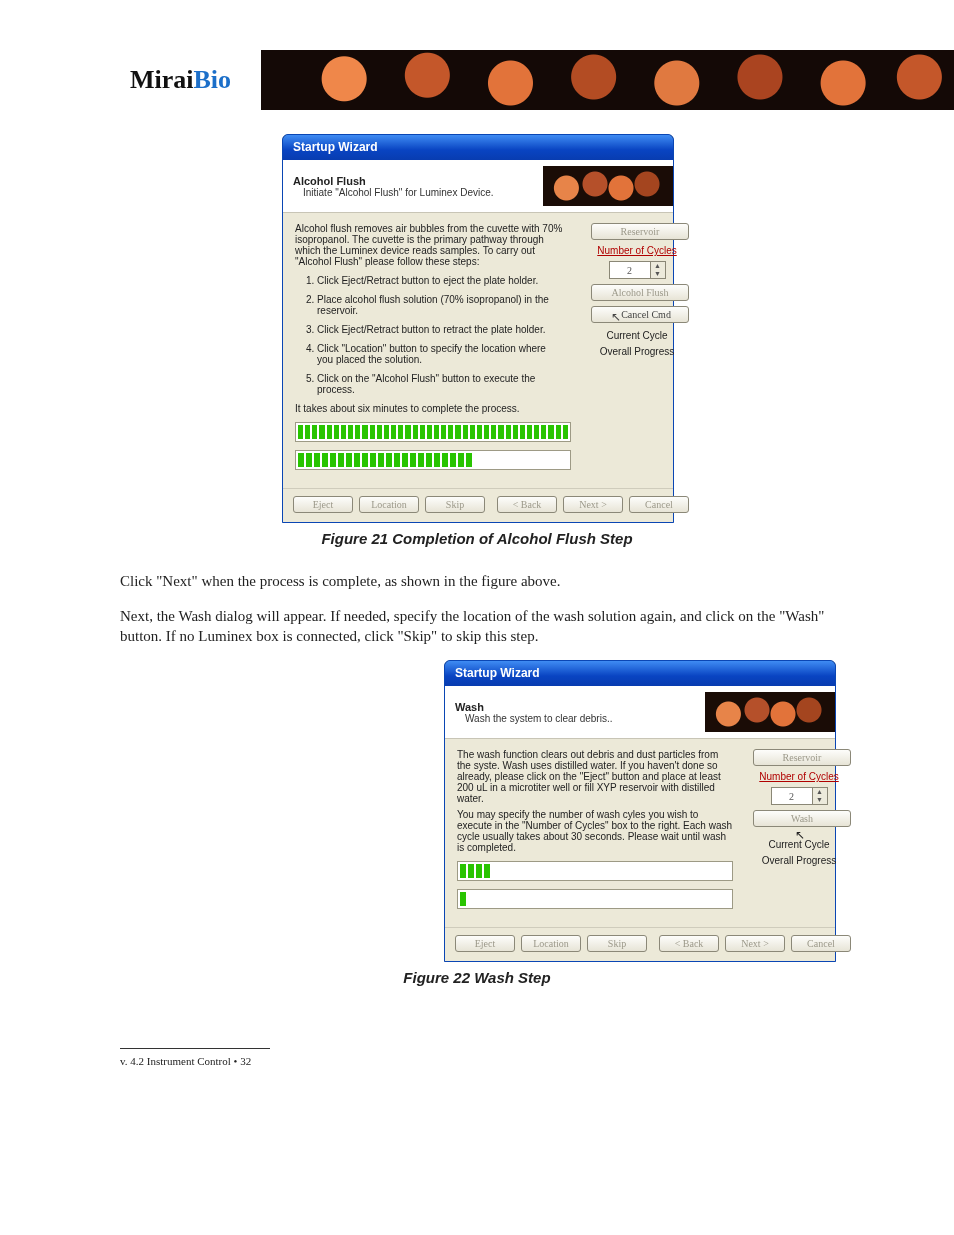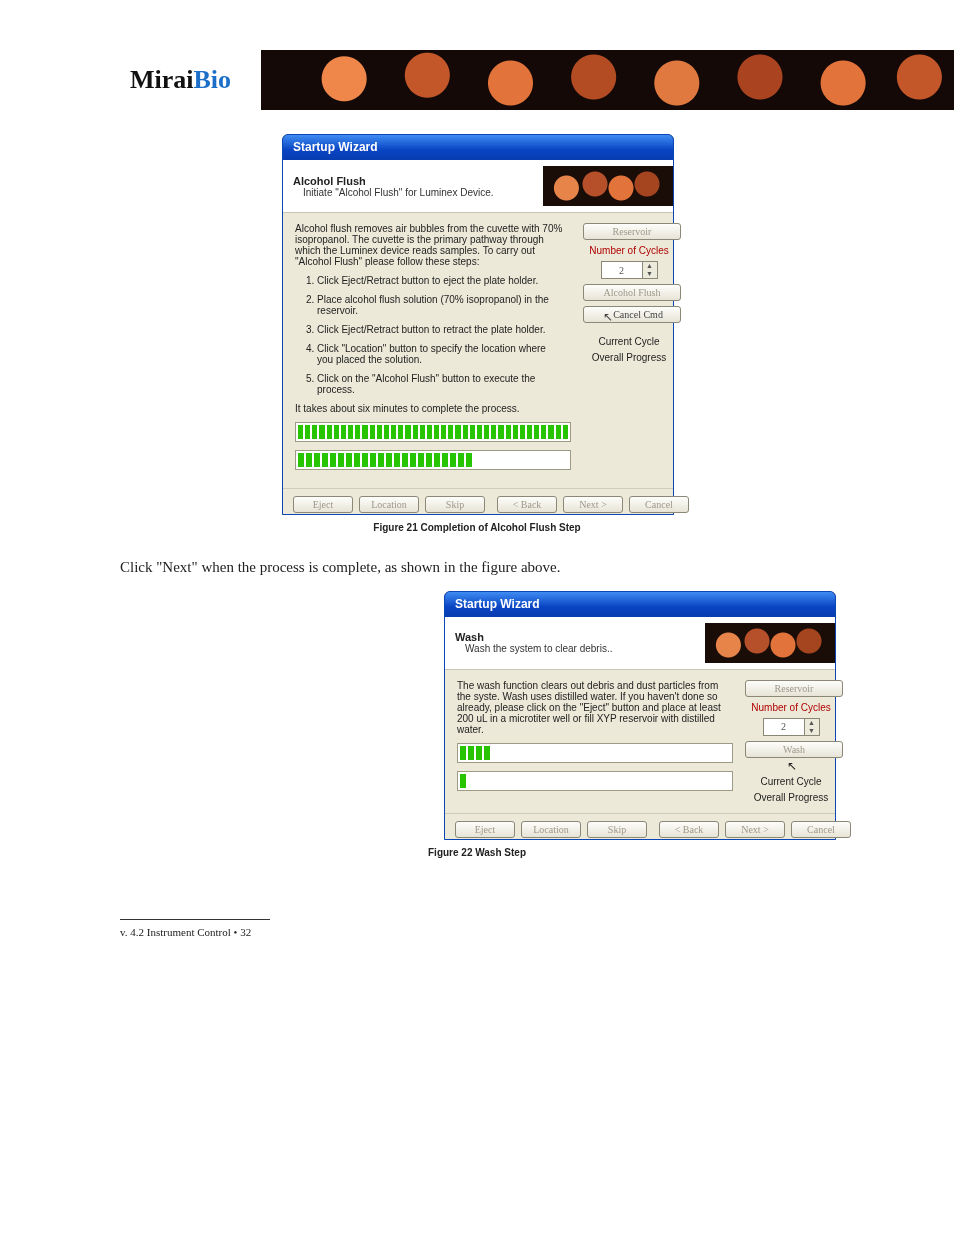--- a/index.html
+++ b/index.html
@@ -57,23 +57,24 @@
     font-size:15px;
   }
   .doc p{margin:0 0 14px 0;}
   .fig{
     margin:0 auto 6px auto;
   }
   .fig.right{margin-left:auto;margin-right:0;}
   .fig-caption{
     text-align:center;
     font-weight:700;
-    font-size:10px;
+    font-size:15px;
     font-family:Arial,Helvetica,sans-serif;
     margin:2px 0 22px 0;
+    font-style:italic;
   }
 
   
   .xpwin{
     width:390px;
     font:11px Tahoma,Verdana,sans-serif;
     border:1px solid #0a46b4;
     border-radius:6px 6px 0 0;
     box-shadow:0 0 0 1px #2a72e4 inset;
     background:#000000;
@@ -104,75 +105,75 @@
       radial-gradient(circle at 18% 55%, #e78449 0 12px, transparent 13px),
       radial-gradient(circle at 40% 45%, #b5502a 0 12px, transparent 13px),
       radial-gradient(circle at 60% 55%, #e2733a 0 12px, transparent 13px),
       radial-gradient(circle at 80% 45%, #a4451f 0 12px, transparent 13px),
       #1a0c06;
   }
   .body{
     background:var(--panel-bg);
     padding:10px 10px 10px 12px;
     display:flex;
-    gap:12px;
+    gap:20px;
   }
   .left{flex:1;font-size:10px;color:#222;}
   .left p{margin:0 0 5px 0;}
   .bars{margin-top:8px;}
   .progress{
     border:1px solid var(--prog-border);
     background:#fff;
     height:14px;
     display:flex;
     gap:2px;
     padding:2px;
     margin:4px 0 8px 0;
     width:270px;
   }
   .progress .seg{
     width:6px;background:var(--prog-green);
   }
   .rcol{width:92px;display:flex;flex-direction:column;gap:5px;font-size:10px;text-align:center;}
   .rcol .lbl{font-size:10px;}
-  .rcol .num-l{color:#b00000;font-size:10px;}
+  .rcol .num-l{color:#b00000;font-size:10px;text-decoration:underline;}
   .spin{
     display:flex;align-items:stretch;justify-content:center;
   }
   .spin input{
     width:40px;height:16px;border:1px solid #8a8776;background:#fff;
     font:10px Tahoma;text-align:center;color:#555;padding:0;
   }
   .spin .arrows{
     width:14px;border:1px solid #8a8776;border-left:none;background:#eceadb;
     display:flex;flex-direction:column;
   }
   .spin .arrows span{flex:1;font-size:7px;line-height:7px;text-align:center;color:#555;}
   .rcol .xp-btn{margin:0 auto;width:80px;}
-  .rcol .hint{margin-top:8px;}
+  .rcol .hint{margin-top:2px;}
   .xp-btn{
     display:inline-block;
     min-width:54px;
     padding:2px 8px;
     font:10px Tahoma;
     color:#444;
     background:linear-gradient(#fdfdfb,#e7e4d6);
     border:1px solid var(--btn-border);
     border-radius:3px;
     text-align:center;
   }
   .xp-btn.dis{color:#9c998a;}
   .xp-btn.small{min-width:46px;padding:2px 6px;}
   .cursor{
     font-size:12px;line-height:0;margin-left:2px;position:relative;top:3px;
   }
   .win-foot{
     background:var(--panel-bg);
     border-top:1px solid #cfccbc;
-    padding:7px 10px 1px 10px;
+    padding:7px 10px 9px 10px;
     display:flex;gap:6px;
   }
   .win-foot .gap{flex:1;}
 
   
   ol.steps{margin:2px 0 4px 14px;padding:0;}
   ol.steps li{margin:8px;font-size:10px;}
   .note{font-size:10px;}
 
   
@@ -304,34 +305,36 @@
         <span class="gap"></span>
         <span class="xp-btn small dis">&lt; Back</span>
         <span class="xp-btn small dis">Next &gt;</span>
         <span class="xp-btn small dis">Cancel</span>
       </div>
     </div>
   </div>
   <div class="fig-caption">Figure 21 Completion of Alcohol Flush Step</div>
 
   <p>Click "Next" when the process is complete, as shown in the figure above.</p>
+  <p>Next, the Wash dialog will appear.  If needed, specify the location of the wash solution again, and click on the "Wash" button. If no Luminex box is connected, click "Skip" to skip this step.</p>
 
   <div class="fig right" style="width:390px;">
     <div class="xpwin wash">
       <div class="titlebar">Startup Wizard</div>
       <div class="subhdr">
         <div class="txt">
           <b>Wash</b>
           <span class="s">Wash the system to clear debris..</span>
         </div>
         <div class="thumb"></div>
       </div>
       <div class="body">
         <div class="left">
           <p class="note">The wash function clears out debris and dust particles from the syste. Wash uses distilled water. If you haven't done so already, please click on the "Eject" button and place at least 200 uL in a microtiter well or fill XYP reservoir with distilled water.</p>
+          <p class="note">You may specify the number of wash cyles you wish to execute in the "Number of Cycles" box to the right. Each wash cycle usually takes about 30 seconds. Please wait until wash is completed.</p>
           <div class="bars">
             <div class="progress">
                 <div class="seg"></div>
                 <div class="seg"></div>
                 <div class="seg"></div>
                 <div class="seg"></div>
               </div>
             <div class="progress">
                 <div class="seg"></div>
               </div>

